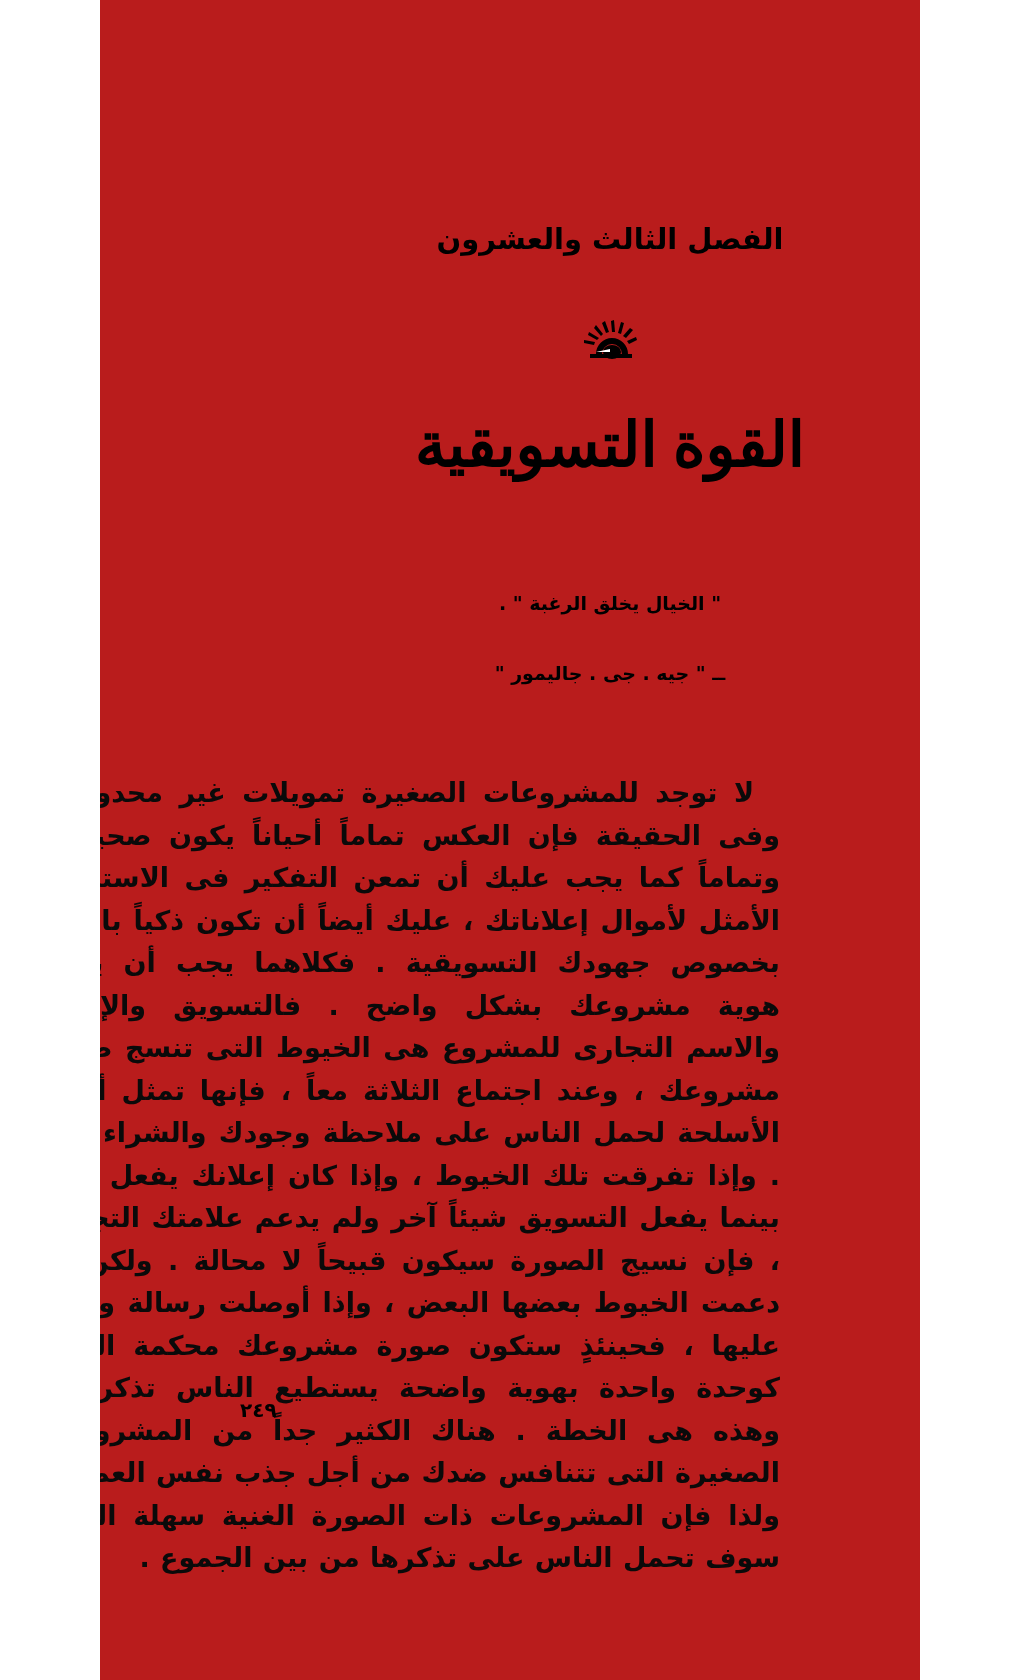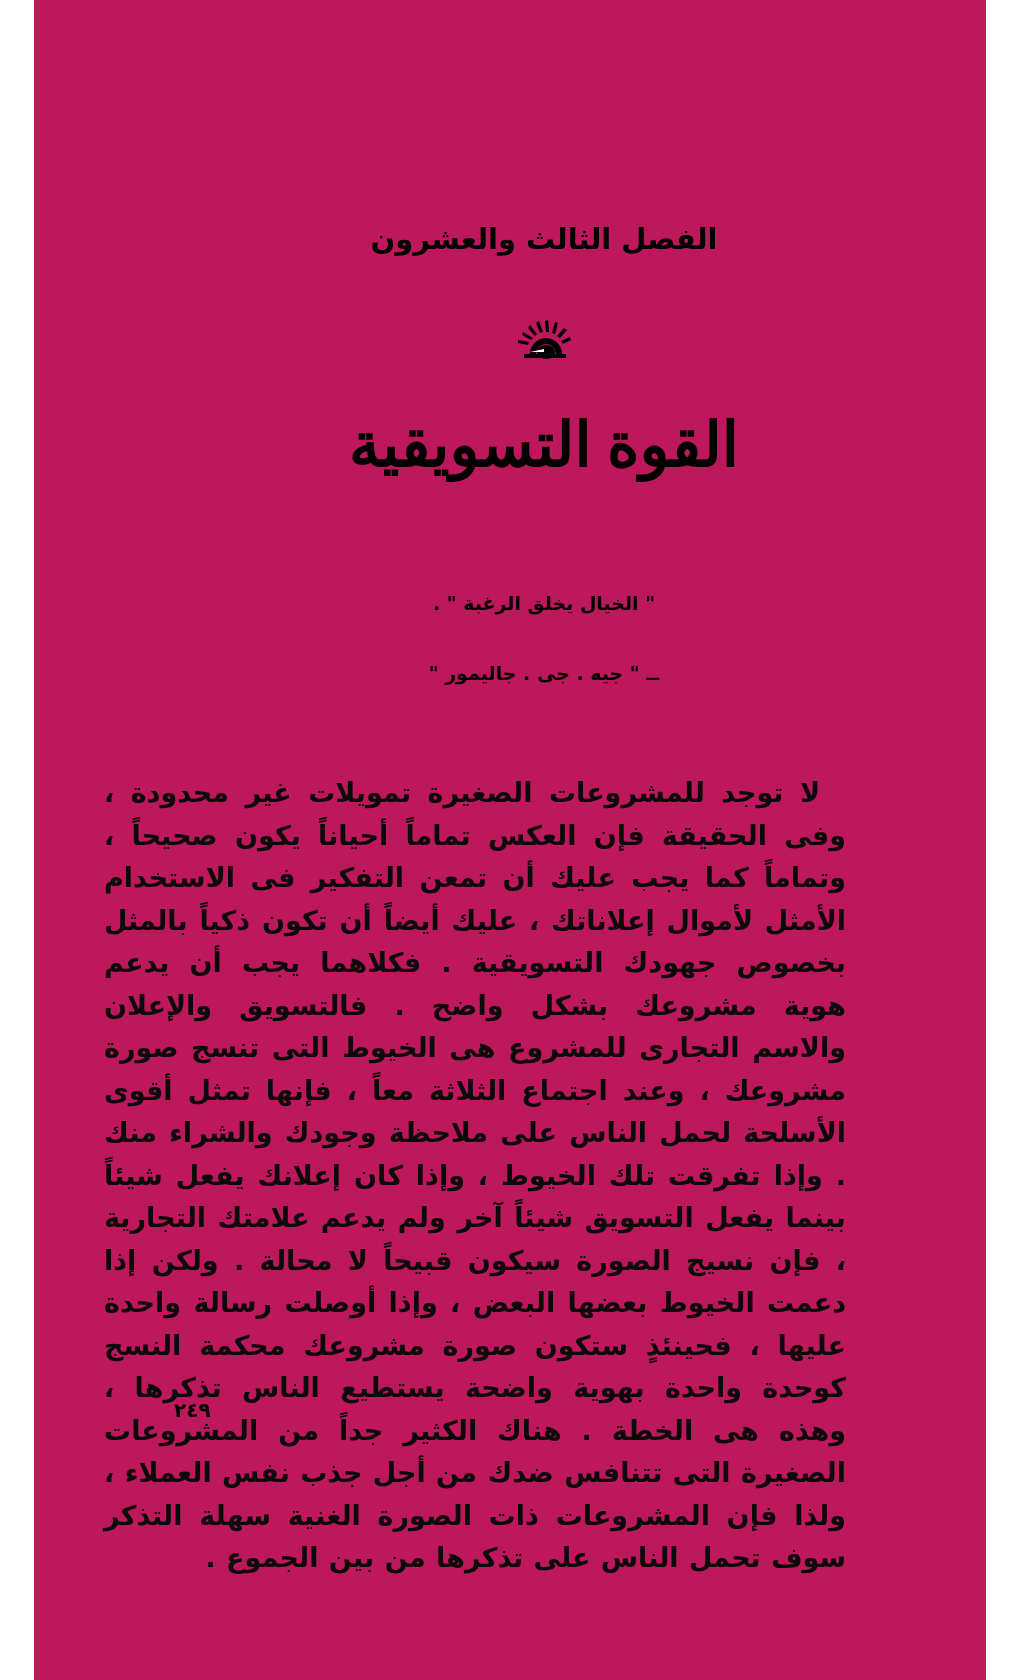--- a/index.html
+++ b/index.html
@@ -6,23 +6,23 @@
   html, body {
     margin: 0;
     padding: 0;
     background: #ffffff;
   }
   body {
     font-family: "DejaVu Sans", "Liberation Sans", sans-serif;
   }
   .page {
     position: relative;
-    width: 952px;
+    width: 820px;
     height: 1680px;
-    background: #be185d;
+    background: #b91c1c;
     overflow: hidden;
     margin: 0 auto;
   }
 
   
   .chapter-label {
     position: absolute;
     top: 222px;
     left: 0;
     width: 1020px;

